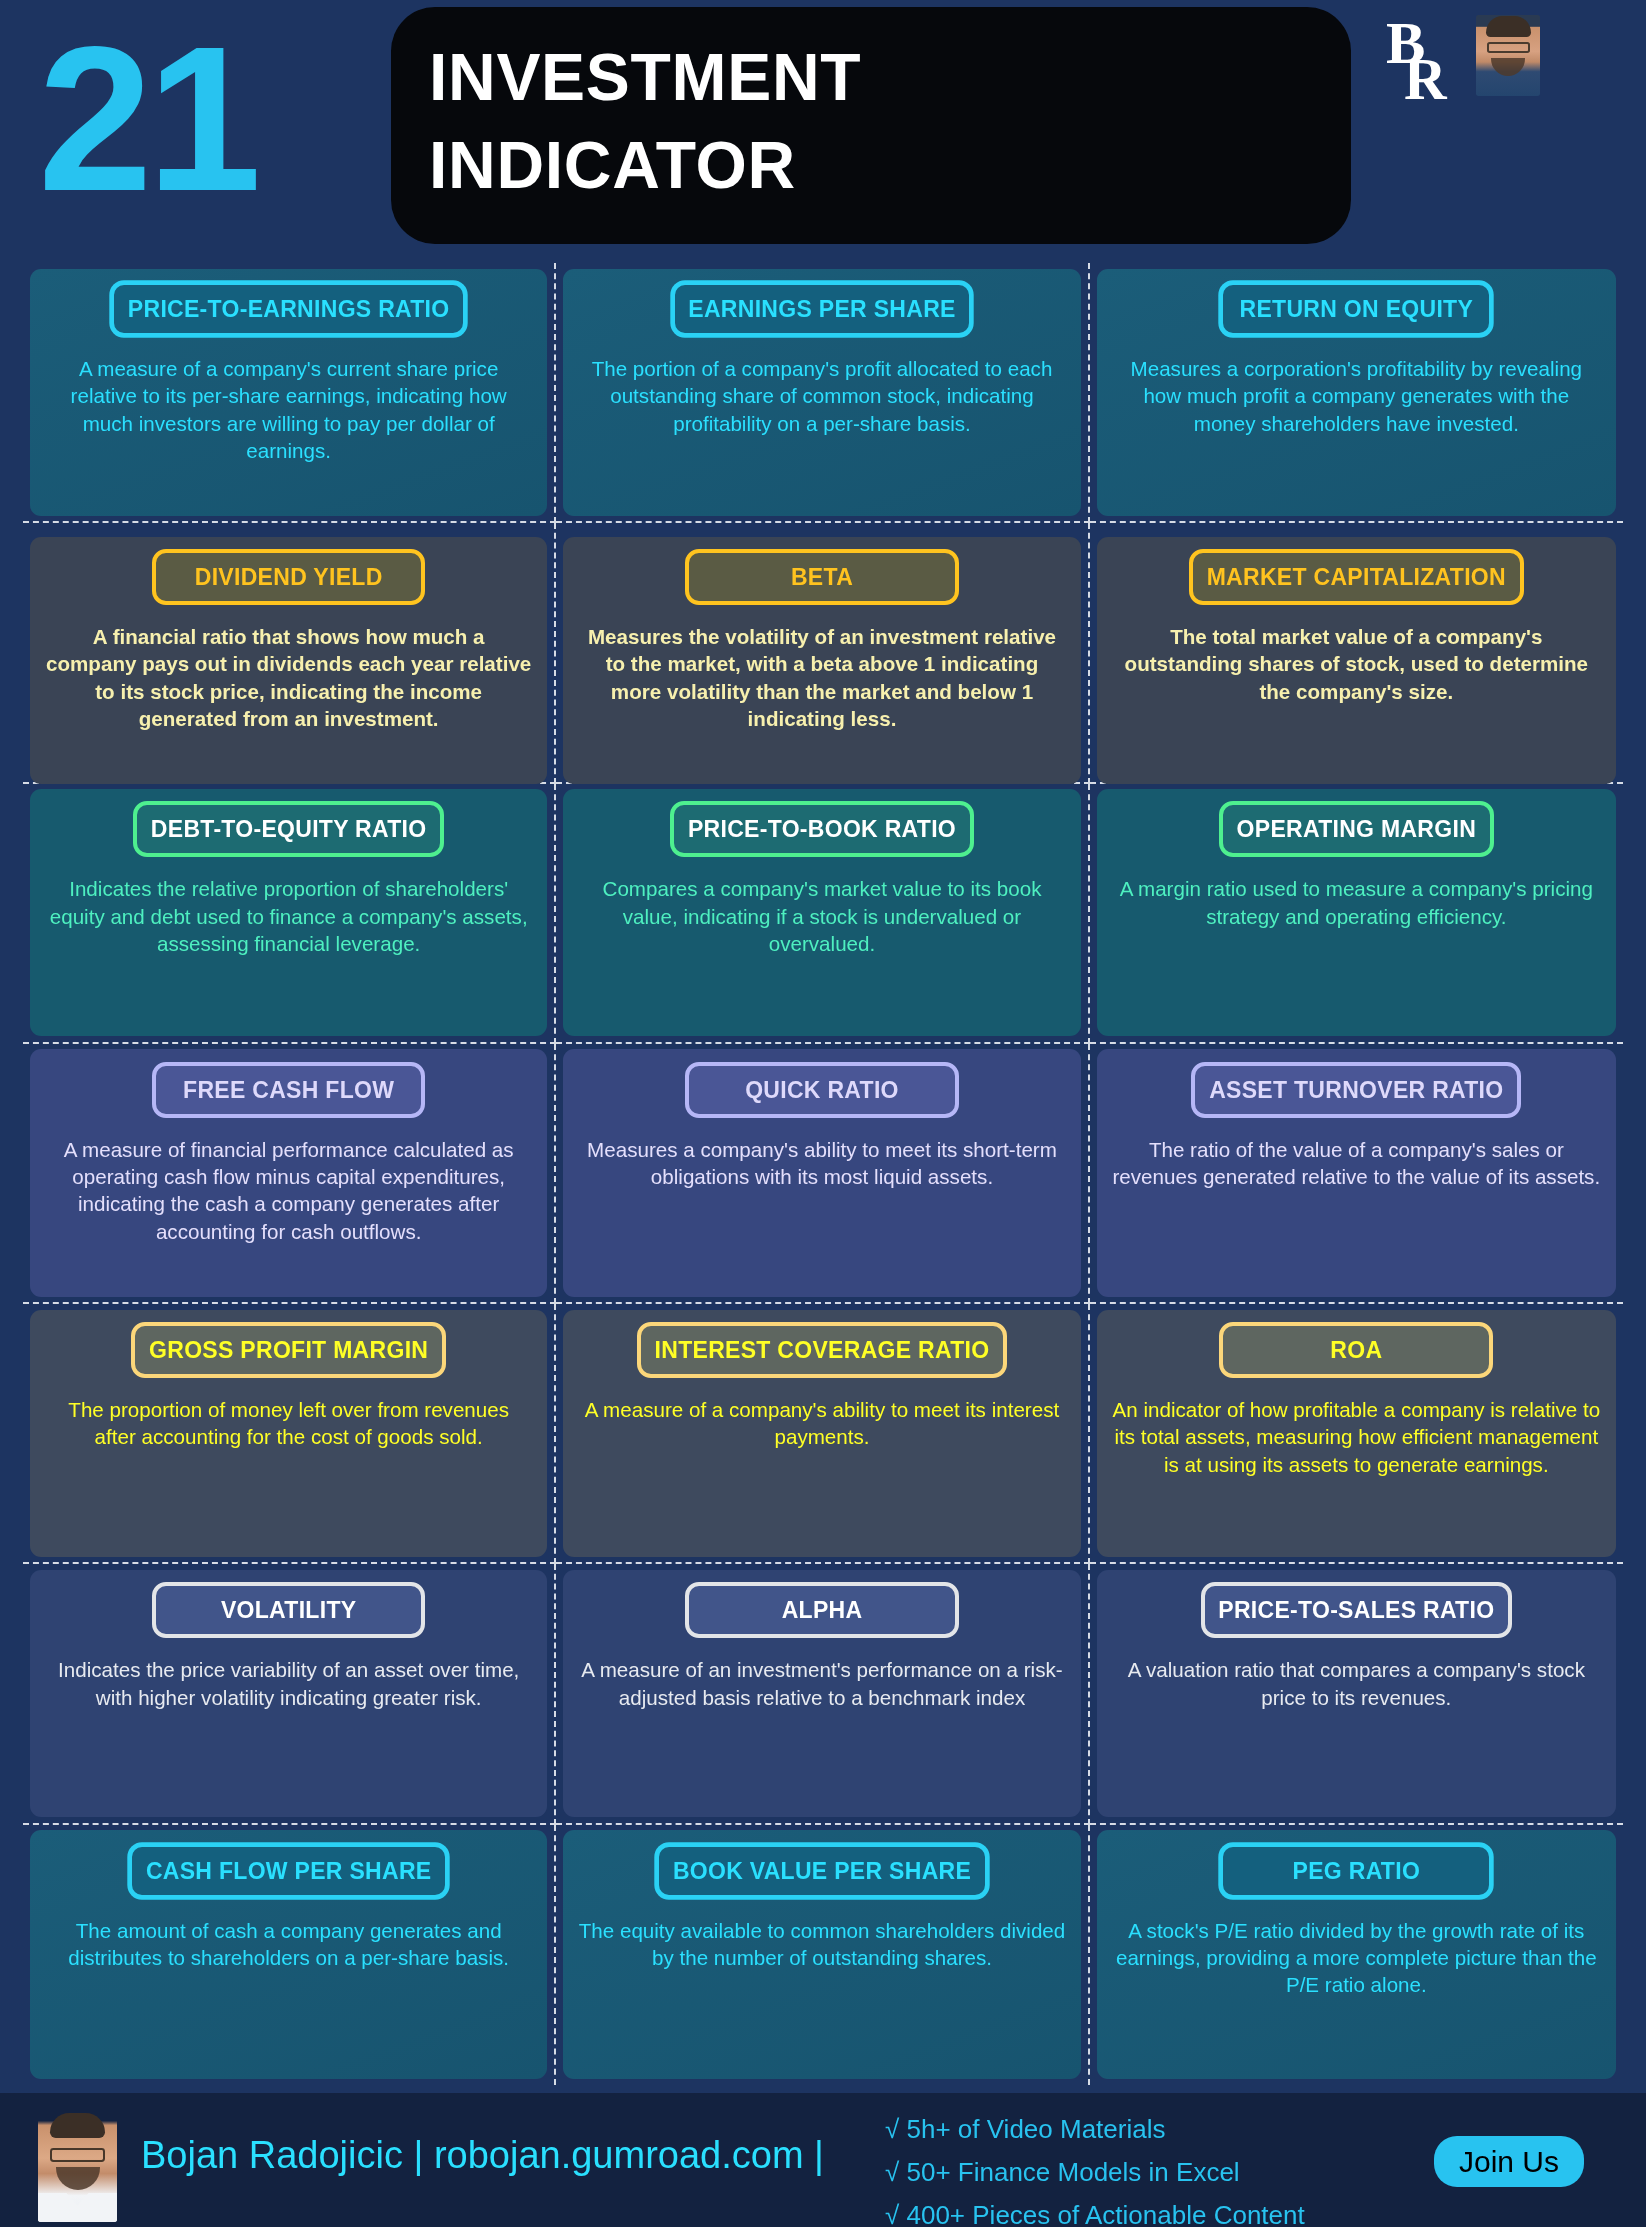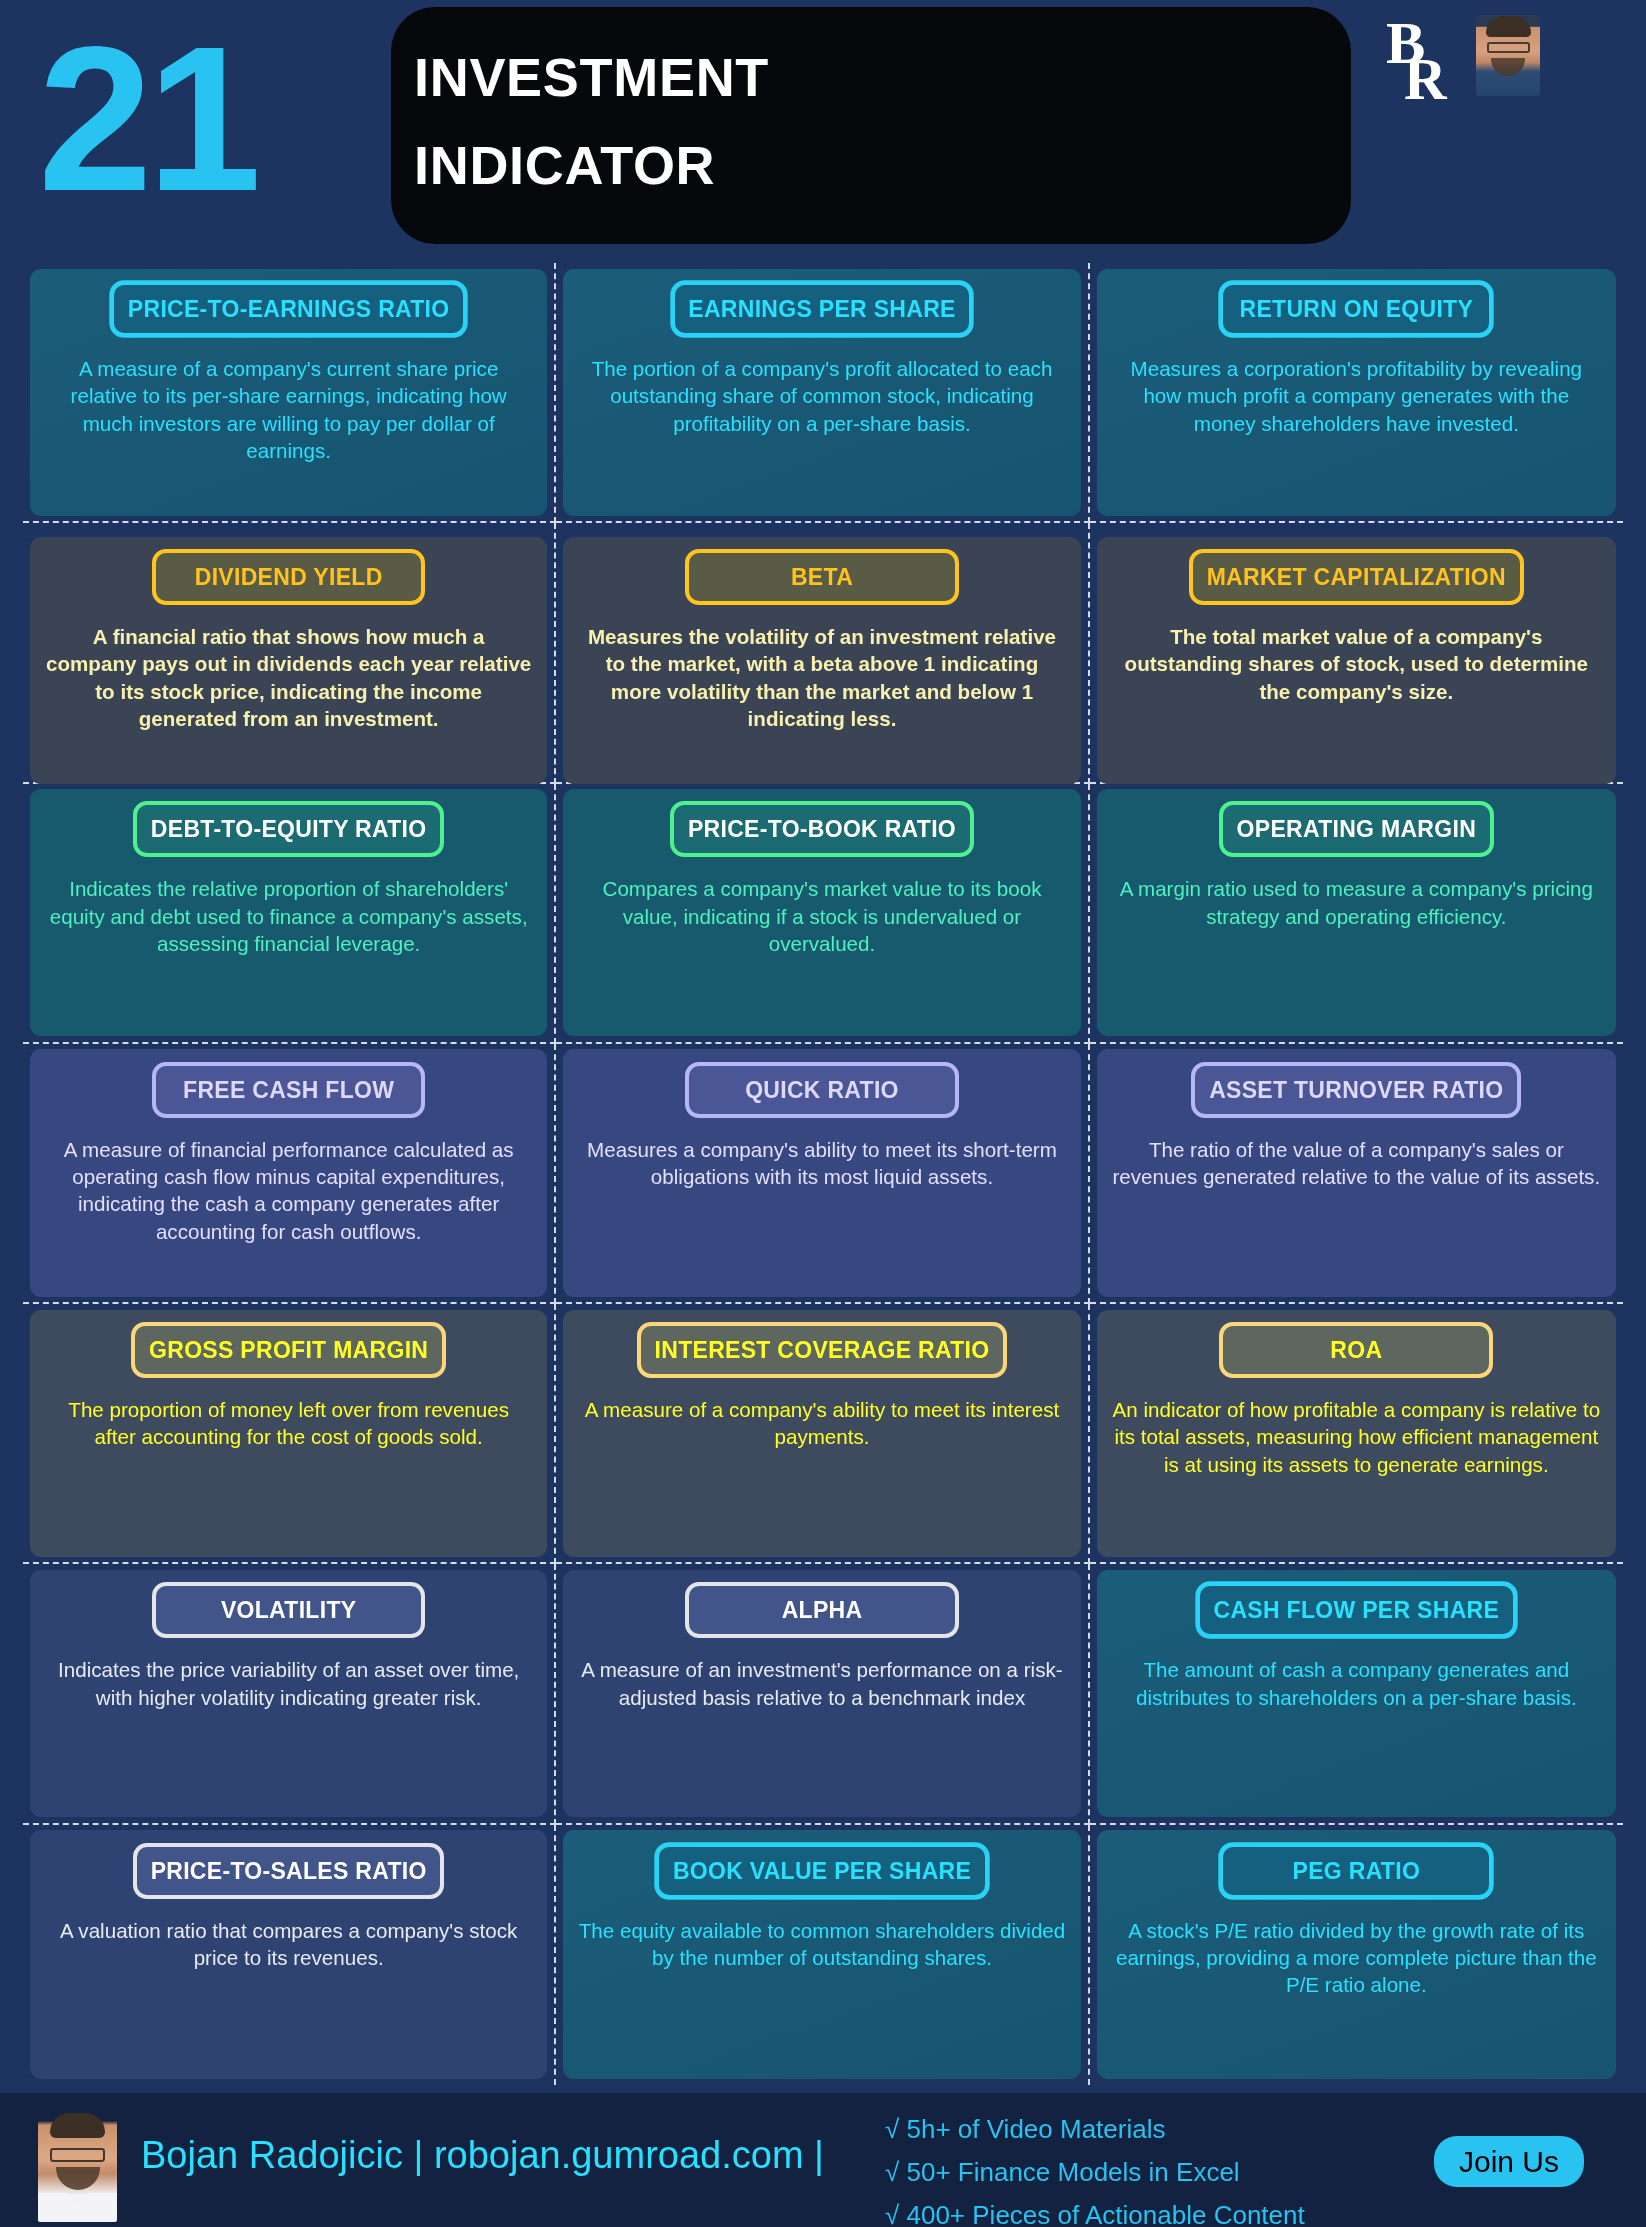--- a/index.html
+++ b/index.html
@@ -17,22 +17,22 @@
     position: absolute; left: 38px; top: 5.5px;
     font-size: 206px; font-weight: bold; color: #28c3f0;
     font-family: "Liberation Sans", sans-serif; letter-spacing: -5.5px;
     line-height: 226px;
   }
   #title-plate {
     position: absolute; left: 391px; top: 6.9px; width: 960px; height: 237px;
     background: #06080c; border-radius: 44px;
   }
   #title-plate .tline {
-    color: #ffffff; font-weight: bold; font-size: 54px; line-height: 88px;
-    letter-spacing: 0.7px; padding-left: 23px; font-family: "Liberation Sans", sans-serif;
+    color: #ffffff; font-weight: bold; font-size: 66px; line-height: 88px;
+    letter-spacing: 0.7px; padding-left: 38px; font-family: "Liberation Sans", sans-serif;
   }
   #title-plate .t1 { padding-top: 26px; }
   #logo-mark {
     position: absolute; left: 1386px; top: 19px; width: 75px; height: 89px;
     color: #ffffff; font-family: "Liberation Serif", serif; font-size: 59px;
     line-height: 48px; font-weight: bold;
   }
   #logo-mark .lb { display:block; margin-left: 0px; }
   #logo-mark .lr { display:block; margin-left: 18px; margin-top:-12.3px; }
   #author-photo {
@@ -268,30 +268,30 @@
           <div class="chip">VOLATILITY</div>
           <div class="desc">Indicates the price variability of an asset over time, with higher volatility indicating greater risk.</div>
         </div>
       </div>
       <div class="cell t-white">
         <div class="card">
           <div class="chip">ALPHA</div>
           <div class="desc">A measure of an investment's performance on a risk-adjusted basis relative to a benchmark index</div>
         </div>
       </div>
+      <div class="cell t-white">
+        <div class="card">
+          <div class="chip">PRICE-TO-SALES RATIO</div>
+          <div class="desc">A valuation ratio that compares a company's stock price to its revenues.</div>
+        </div>
+      </div>
       <div class="cell t-cyan">
         <div class="card">
           <div class="chip">CASH FLOW PER SHARE</div>
           <div class="desc">The amount of cash a company generates and distributes to shareholders on a per-share basis.</div>
-        </div>
-      </div>
-      <div class="cell t-white">
-        <div class="card">
-          <div class="chip">PRICE-TO-SALES RATIO</div>
-          <div class="desc">A valuation ratio that compares a company's stock price to its revenues.</div>
         </div>
       </div>
       <div class="cell t-cyan">
         <div class="card">
           <div class="chip">BOOK VALUE PER SHARE</div>
           <div class="desc">The equity available to common shareholders divided by the number of outstanding shares.</div>
         </div>
       </div>
       <div class="cell t-cyan">
         <div class="card">

